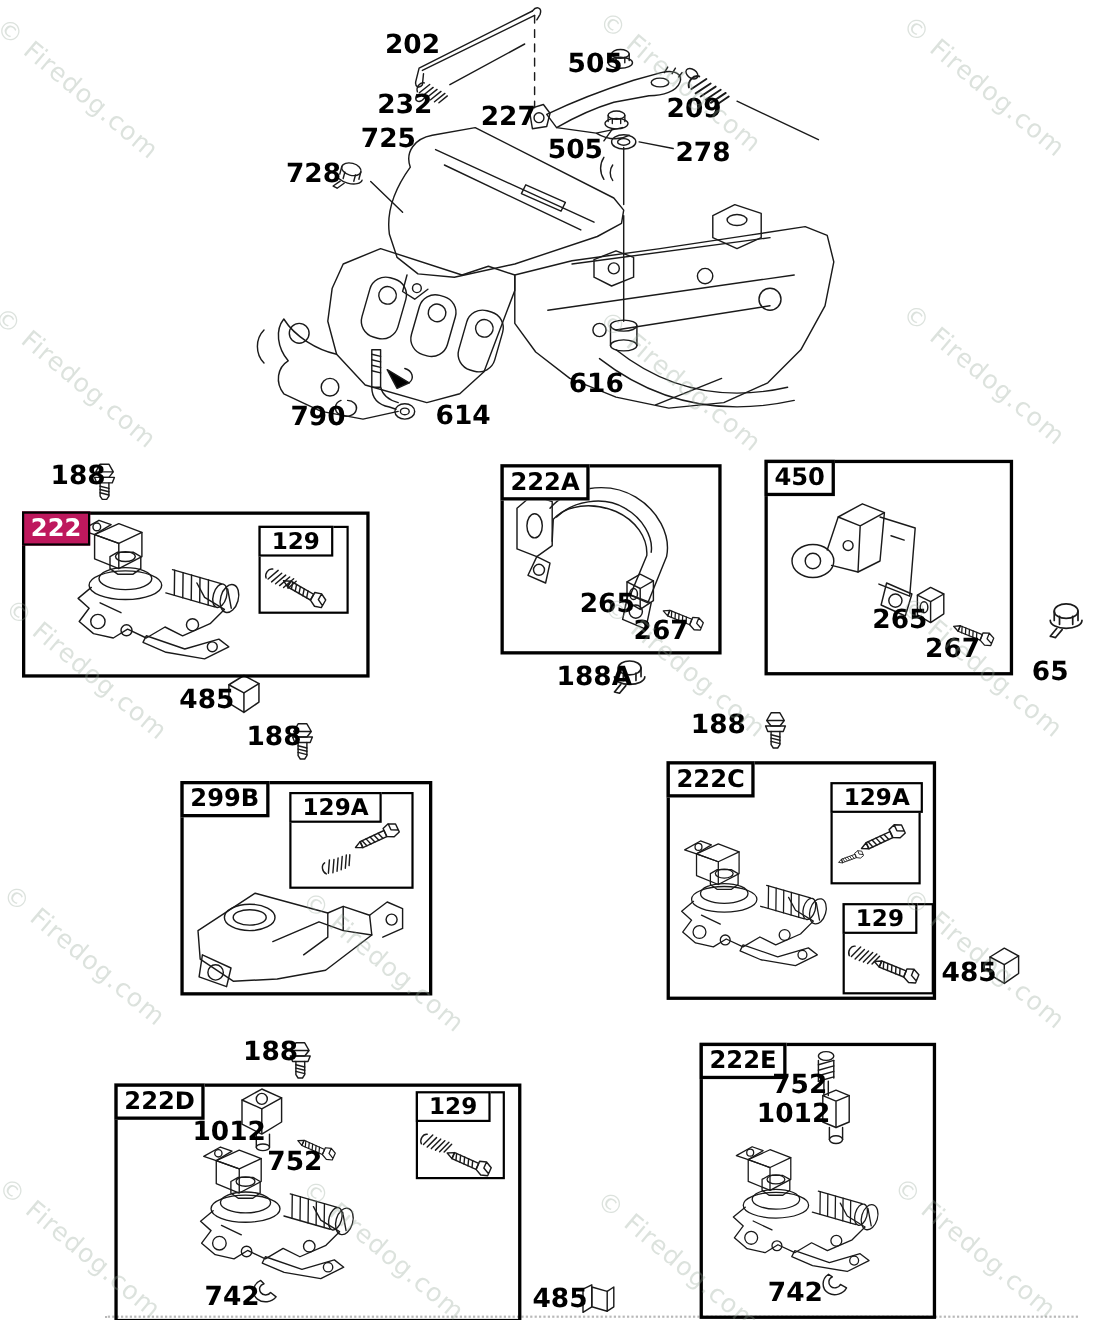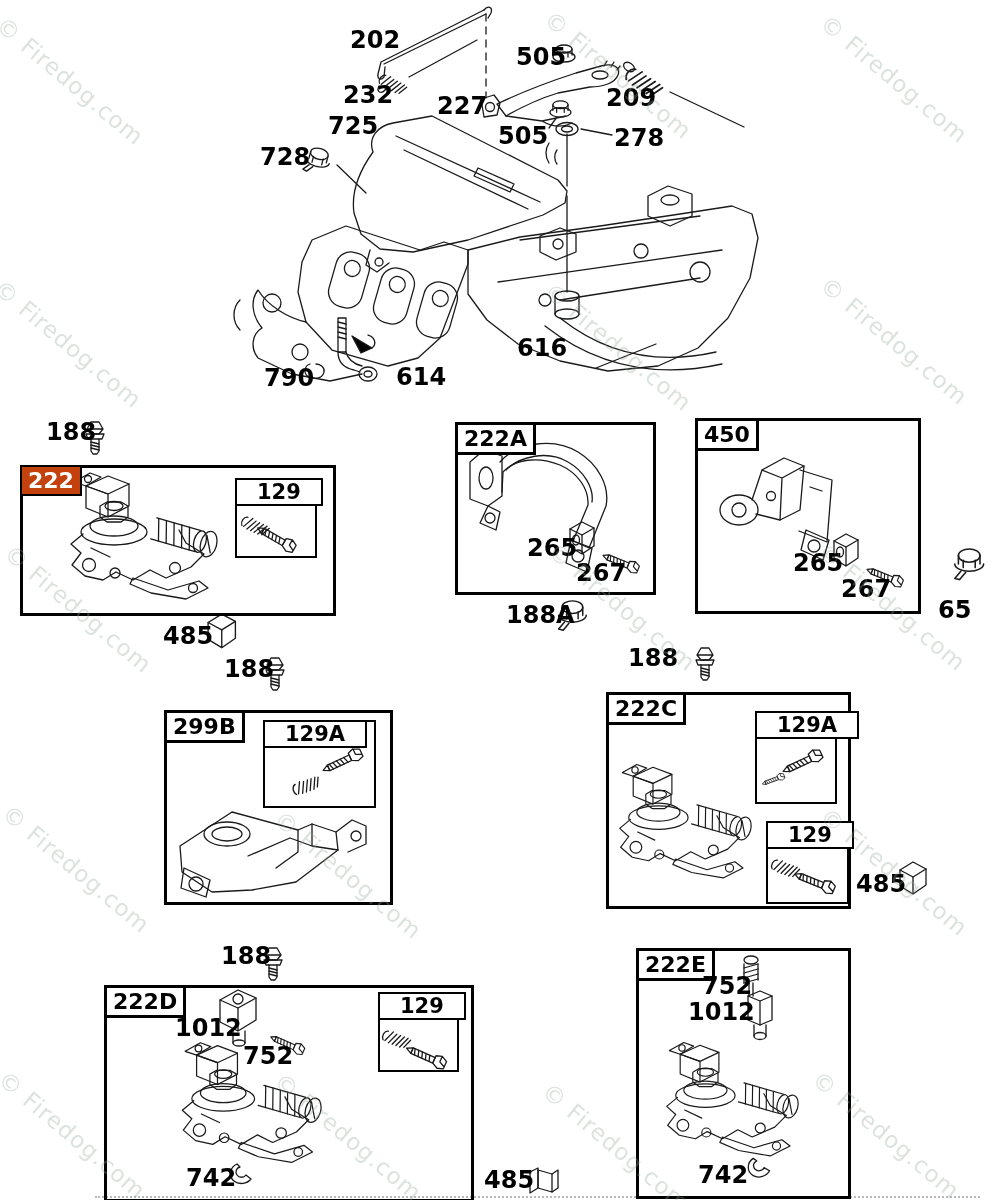--- a/index.html
+++ b/index.html
@@ -7,22 +7,22 @@
           font-family:"DejaVu Sans",sans-serif;}
   .wm{position:absolute;font-family:"DejaVu Sans",sans-serif;font-size:23px;
       color:rgba(145,165,148,0.32);white-space:nowrap;transform:rotate(40deg);
       transform-origin:left top;z-index:5;pointer-events:none;letter-spacing:1px;}
   svg.art{position:absolute;left:0;top:0;z-index:2;}
   .gbox{position:absolute;border:3px solid #000;z-index:3;background:transparent;}
   .ibox{position:absolute;border:2px solid #000;z-index:3;background:transparent;}
   .glabel{position:absolute;border:3px solid #000;background:#fff;color:#000;
           font-weight:bold;font-size:22px;line-height:1.05;padding:2px 6px;z-index:4;}
   .ilabel{position:absolute;border:2px solid #000;background:#fff;color:#000;
-          font-weight:bold;font-size:21px;line-height:1.05;padding:1px 20px;z-index:4;}
-  .glabel.inv{background:#c2410c;color:#fff;border:2px solid #000;}
+          font-weight:bold;font-size:21px;line-height:1.05;padding:1px 10px;z-index:4;}
+  .glabel.inv{background:#be185d;color:#fff;border:2px solid #000;}
   .co{position:absolute;font-weight:bold;font-size:24px;color:#000;line-height:1;
       z-index:4;white-space:nowrap;}
   .dotline{position:absolute;border-top:2px dotted #b8b8b8;z-index:1;}
 </style>
 </head>
 <body>
 
 <div id="canvas">
 
   <svg class="art" width="1000" height="1200" viewBox="0 0 1000 1200" stroke="#1a1a1a" fill="none" stroke-width="1.3" stroke-linecap="round" stroke-linejoin="round">

